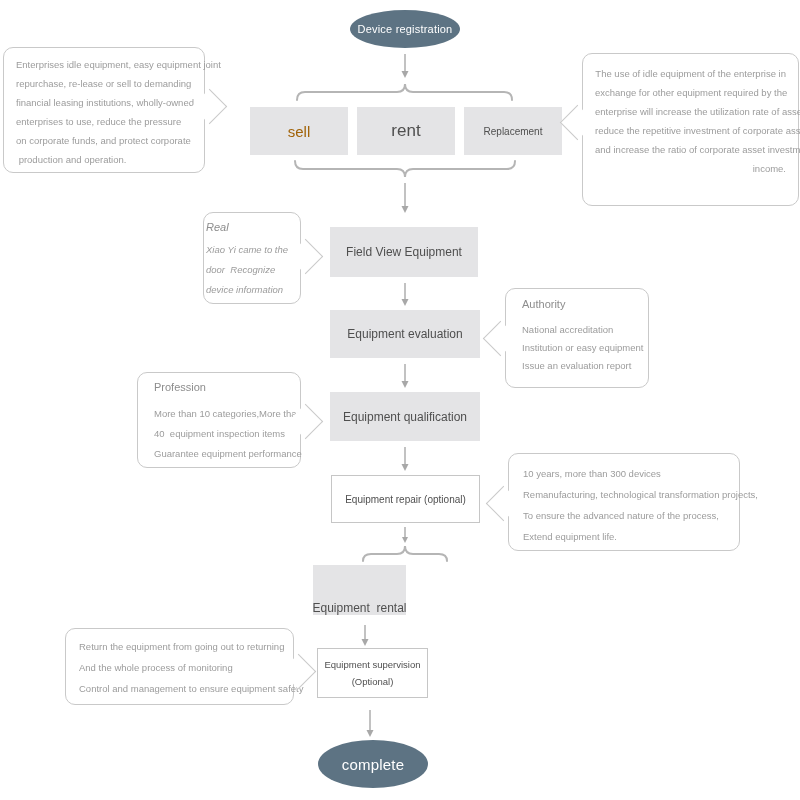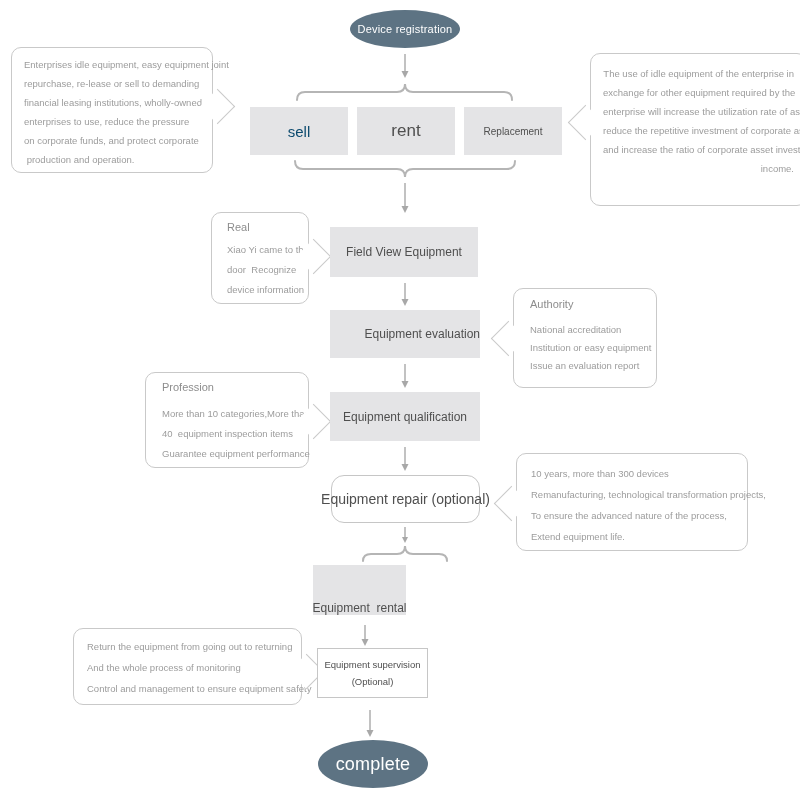--- a/index.html
+++ b/index.html
@@ -4,51 +4,51 @@
 <style>
   html,body{margin:0;padding:0;background:#ffffff;}
   body{font-family:"Liberation Sans", sans-serif;}
   .canvas{position:relative;width:800px;height:800px;background:#fff;overflow:hidden;}
 
   
   .ellipse{position:absolute;border-radius:50%;background:var(--terminal-fill,#5d7383);
     color:var(--terminal-text,#fff);display:flex;align-items:center;justify-content:center;
     font-size:11px;letter-spacing:.2px;}
   #n-start{left:350px;top:10px;width:110px;height:38px;}
-  #n-end{left:318px;top:740px;width:110px;height:48px;font-size:18px;}
+  #n-end{left:318px;top:740px;width:110px;height:48px;font-size:15px;}
 
   
   .node{position:absolute;background:var(--step-fill,#e4e4e6);color:var(--step-text,#4f4f4f);
     display:flex;align-items:center;justify-content:center;text-align:center;font-size:12px;white-space:pre;}
   .node.outlined{background:#fff;border:1px solid var(--outline-border,#c6c6c6);box-sizing:border-box;}
-  #b-sell{left:250px;top:107px;width:98px;height:48px;font-size:15px;color:#0c4a6e;}
+  #b-sell{left:250px;top:107px;width:98px;height:48px;font-size:15px;color:#a16207;}
   #b-rent{left:357px;top:107px;width:98px;height:48px;font-size:17px;}
   #b-repl{left:464px;top:107px;width:98px;height:48px;font-size:10px;}
   #b-field{left:330px;top:227px;width:148px;height:50px;}
-  #b-eval{left:330px;top:310px;width:150px;height:48px;justify-content:flex-end;}
+  #b-eval{left:330px;top:310px;width:150px;height:48px;}
   #b-qual{left:330px;top:392px;width:150px;height:49px;}
-  #b-repair{left:331px;top:475px;width:149px;height:48px;font-size:14px;border-radius:13px;}
+  #b-repair{left:331px;top:475px;width:149px;height:48px;font-size:10px;}
   #b-rental{left:313px;top:565px;width:93px;height:50px;align-items:flex-end;}
   #b-sale{left:418px;top:565px;width:93px;height:50px;}
   #b-superv{left:317px;top:648px;width:111px;height:50px;flex-direction:column;font-size:9.5px;line-height:17px;}
 
   
   .callout{position:absolute;background:#fff;border:1px solid var(--callout-border,#c9c9c9);
-    border-radius:10px;box-sizing:border-box;color:var(--callout-text,#9c9c9c);font-size:9.5px;margin-left:8px;}
+    border-radius:10px;box-sizing:border-box;color:var(--callout-text,#9c9c9c);font-size:9.5px;}
   .cl{white-space:pre;}
   .ct{white-space:pre;font-size:11px;color:var(--callout-title,#8d8d8d);}
   .ptr{position:absolute;width:24px;height:24px;background:#fff;}
   .ptr-r{right:-18px;transform:rotate(45deg);border-top:1px solid var(--callout-border,#c9c9c9);
     border-right:1px solid var(--callout-border,#c9c9c9);}
   .ptr-l{left:-18px;transform:rotate(45deg);border-bottom:1px solid var(--callout-border,#c9c9c9);
     border-left:1px solid var(--callout-border,#c9c9c9);}
 
   #c-idle{left:3px;top:47px;width:202px;height:126px;padding:7px 12px;line-height:19px;}
   #c-exchange{left:582px;top:53px;width:217px;height:153px;padding:10px 12px;line-height:19px;text-align:right;}
-  #c-real{left:203px;top:212px;width:98px;height:92px;padding:6px 8px 0 15px;}
+  #c-real{left:203px;top:212px;width:98px;height:92px;padding:6px 8px 0 2px;font-style:italic;}
   #c-real .ct{line-height:16px;margin-bottom:5px;}
   #c-real .cl{line-height:20px;}
   #c-authority{left:505px;top:288px;width:144px;height:100px;padding:7px 6px 0 16px;}
   #c-authority .ct{line-height:16px;margin-bottom:9px;}
   #c-authority .cl{line-height:18px;}
   #c-profession{left:137px;top:372px;width:164px;height:96px;padding:6px 6px 0 16px;}
   #c-profession .ct{line-height:16px;margin-bottom:9px;}
   #c-profession .cl{line-height:20px;}
   #c-repair{left:508px;top:453px;width:232px;height:98px;padding:9px 6px 0 14px;line-height:21px;}
   #c-superv{left:65px;top:628px;width:229px;height:77px;padding:7px 6px 0 13px;line-height:21px;}

